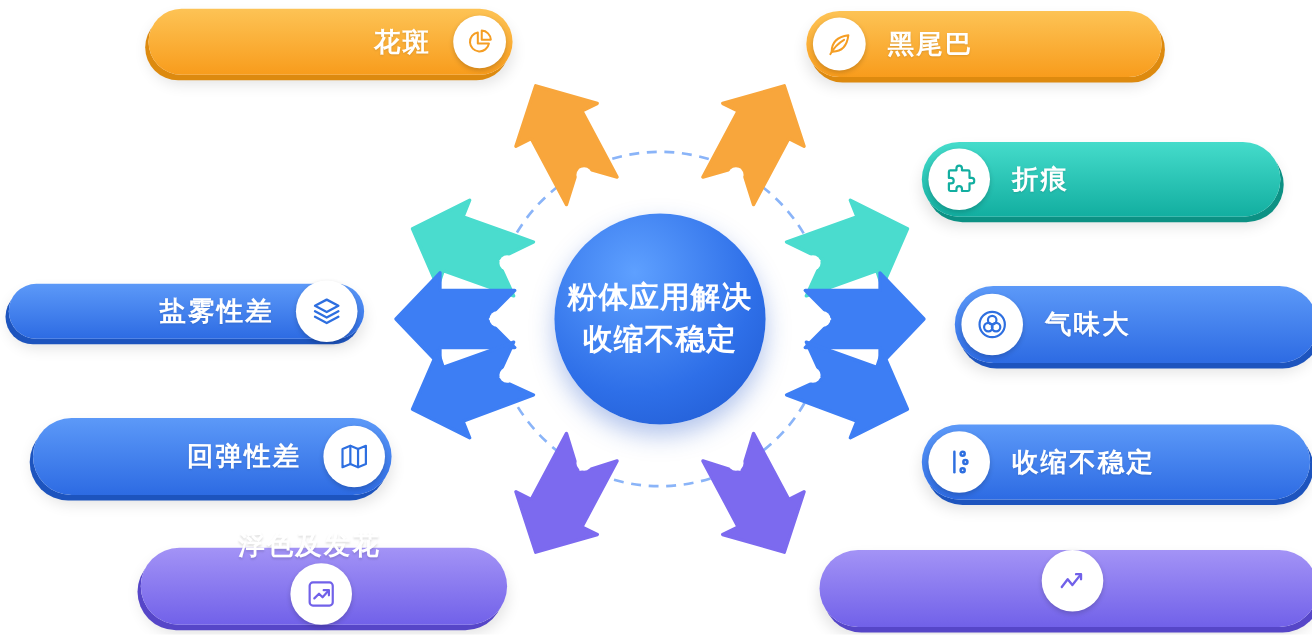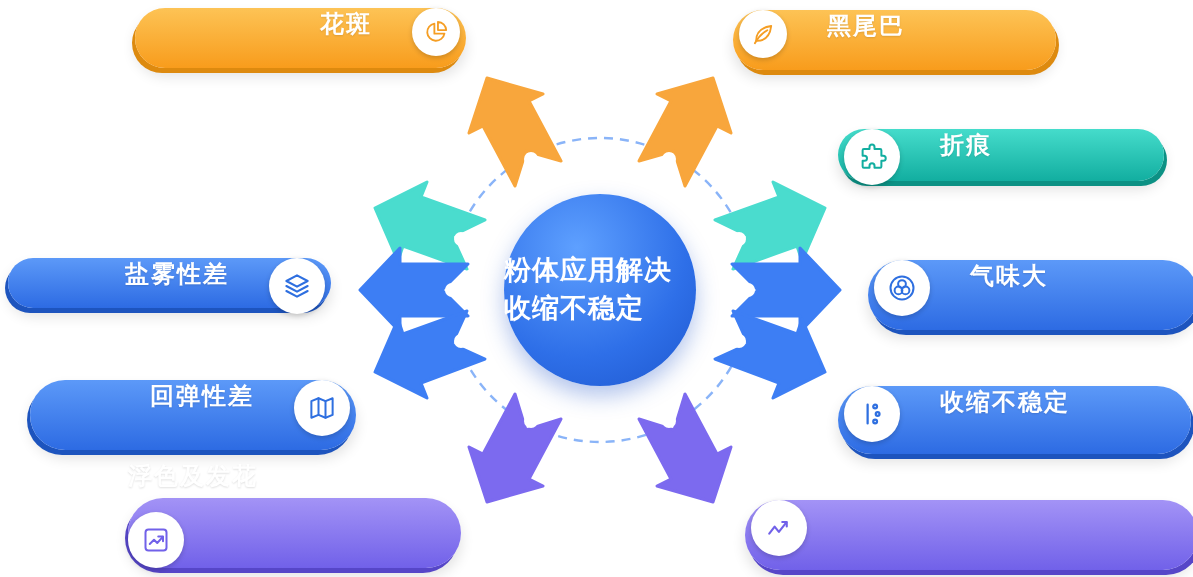--- a/index.html
+++ b/index.html
@@ -3,22 +3,22 @@
 <meta charset="utf-8">
 <style>
   html,body{margin:0;padding:0;background:#fff;}
   .canvas{
     position:relative;width:1193px;height:577px;background:#ffffff;
     font-family:"Liberation Sans","DejaVu Sans",sans-serif;overflow:hidden;
   }
   svg.arrows{position:absolute;left:0;top:0;z-index:2;}
   
   .pill{
-    position:absolute;display:flex;align-items:flex-start;
-    border-radius:999px;z-index:4;gap:20px;
+    position:absolute;display:flex;align-items:center;
+    border-radius:999px;z-index:4;
   }
   .pill-label{
     color:#fff;font-weight:bold;font-size:24px;letter-spacing:2px;white-space:nowrap;
     text-shadow:0 1px 2px rgba(0,0,0,.12);
   }
   .icon-circle{
     width:56px;height:56px;border-radius:50%;background:#fff;flex:0 0 auto;
     display:flex;align-items:center;justify-content:center;
     box-shadow:0 2px 5px rgba(0,0,0,.18);
   }
@@ -37,21 +37,21 @@
   .pill.blue{background:linear-gradient(180deg,#5C99F8 0%,#2D6BE3 100%);}
   .pill.left.blue{box-shadow:-3px 5px 0 #1D54BE,0 8px 14px rgba(0,0,0,.12);}
   .pill.right.blue{box-shadow:3px 5px 0 #1D54BE,0 8px 14px rgba(0,0,0,.12);}
   .pill.purple{background:linear-gradient(180deg,#A393F6 0%,#7161E9 100%);flex-direction:column;}
   .pill.left.purple{box-shadow:-3px 5px 0 #5646C8,0 8px 14px rgba(0,0,0,.12);}
   .pill.right.purple{box-shadow:3px 5px 0 #5646C8,0 8px 14px rgba(0,0,0,.12);}
   
   .center-circle{
     position:absolute;left:504px;top:194px;width:192px;height:192px;border-radius:50%;
     background:radial-gradient(circle at 38% 28%,#5EA0FF 0%,#2E6FE8 60%,#1E57CE 100%);
-    display:flex;flex-direction:column;align-items:flex-start;justify-content:center;
+    display:flex;flex-direction:column;align-items:center;justify-content:center;
     color:#fff;font-weight:bold;font-size:27px;line-height:1.4;letter-spacing:1px;
     z-index:3;text-align:center;
     box-shadow:0 10px 22px rgba(34,86,200,.35);
   }
 </style>
 </head>
 <body>
 
 <div class="canvas">
 
@@ -123,21 +123,21 @@
         <g fill="none" stroke-width="1.7" stroke-linecap="round" stroke-linejoin="round" stroke="#F59E24">
           <path d="M5.6 18.4C5.6 10.8 10.4 5.9 19.6 4.6 18.5 13.8 13.8 18.6 6 18.4z"></path>
           <path d="M4.5 20.5c2.8-5.2 6.8-9.3 11.5-12"></path>
         </g>
       </svg>
     </span>
     <span class="pill-label">黑尾巴</span>
   </div>
 
 
-  <div class="pill right teal" style="left:838px;top:129px;width:320px;height:52px">
+  <div class="pill right teal" style="left:838px;top:129px;width:320px;height:68px">
     <span class="icon-circle">
       <svg width="30" height="30" viewBox="0 0 24 24">
         <g fill="none" stroke-width="1.6" stroke-linecap="round" stroke-linejoin="round" stroke="#12AEA0">
           <path d="M10 4a2 2 0 0 1 4 0v1.5h4.5a1 1 0 0 1 1 1V11h1.5a2 2 0 0 1 0 4h-1.5v4.5a1 1 0 0 1-1 1H14v-1.5a2 2 0 0 0-4 0v1.5H5.5a1 1 0 0 1-1-1V15H6a2 2 0 0 0 0-4H4.5V6.5a1 1 0 0 1 1-1H10z"></path>
         </g>
       </svg>
     </span>
     <span class="pill-label">折痕</span>
   </div>
 

